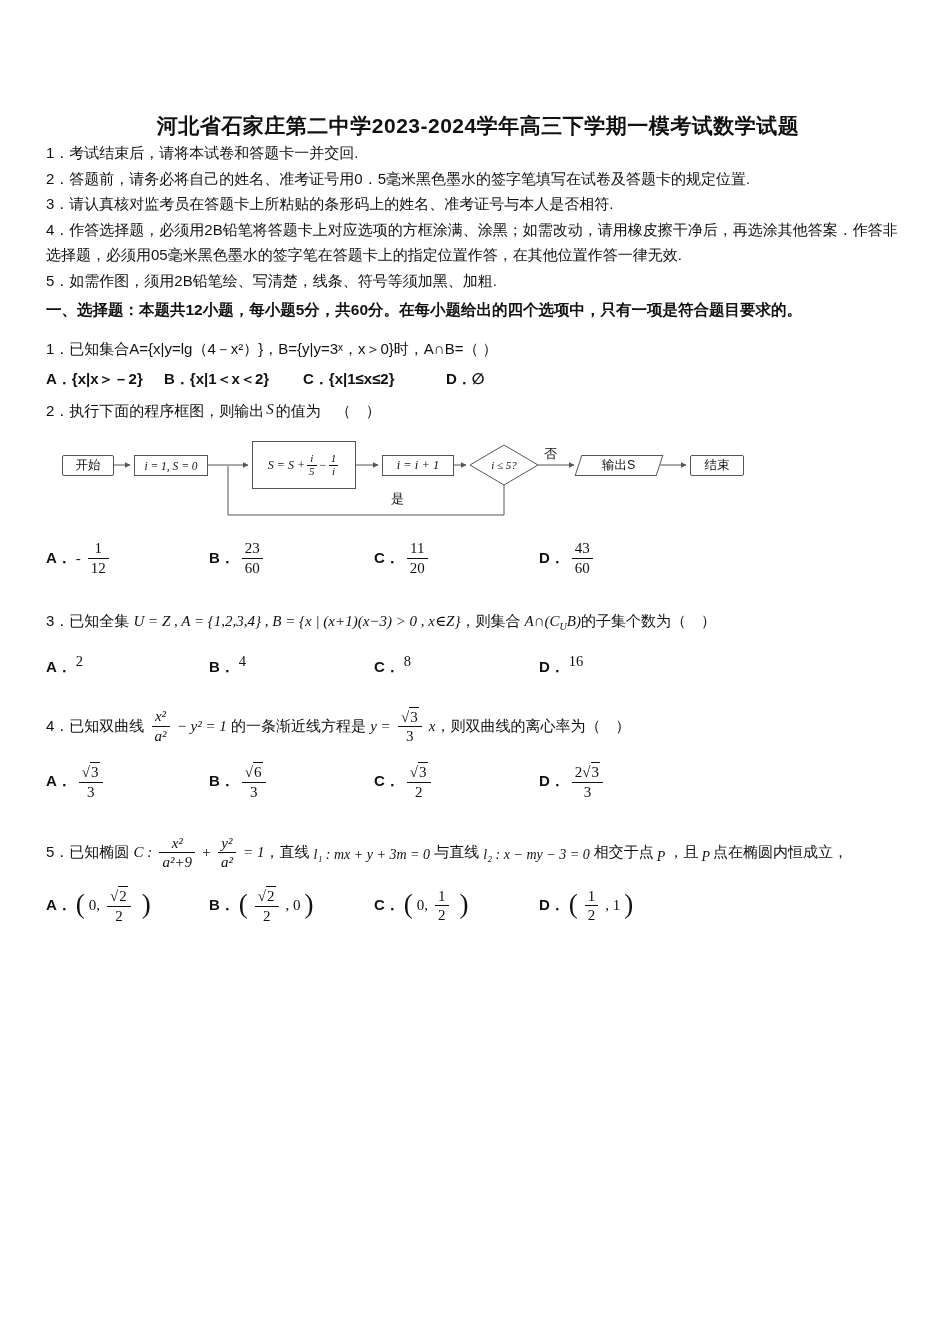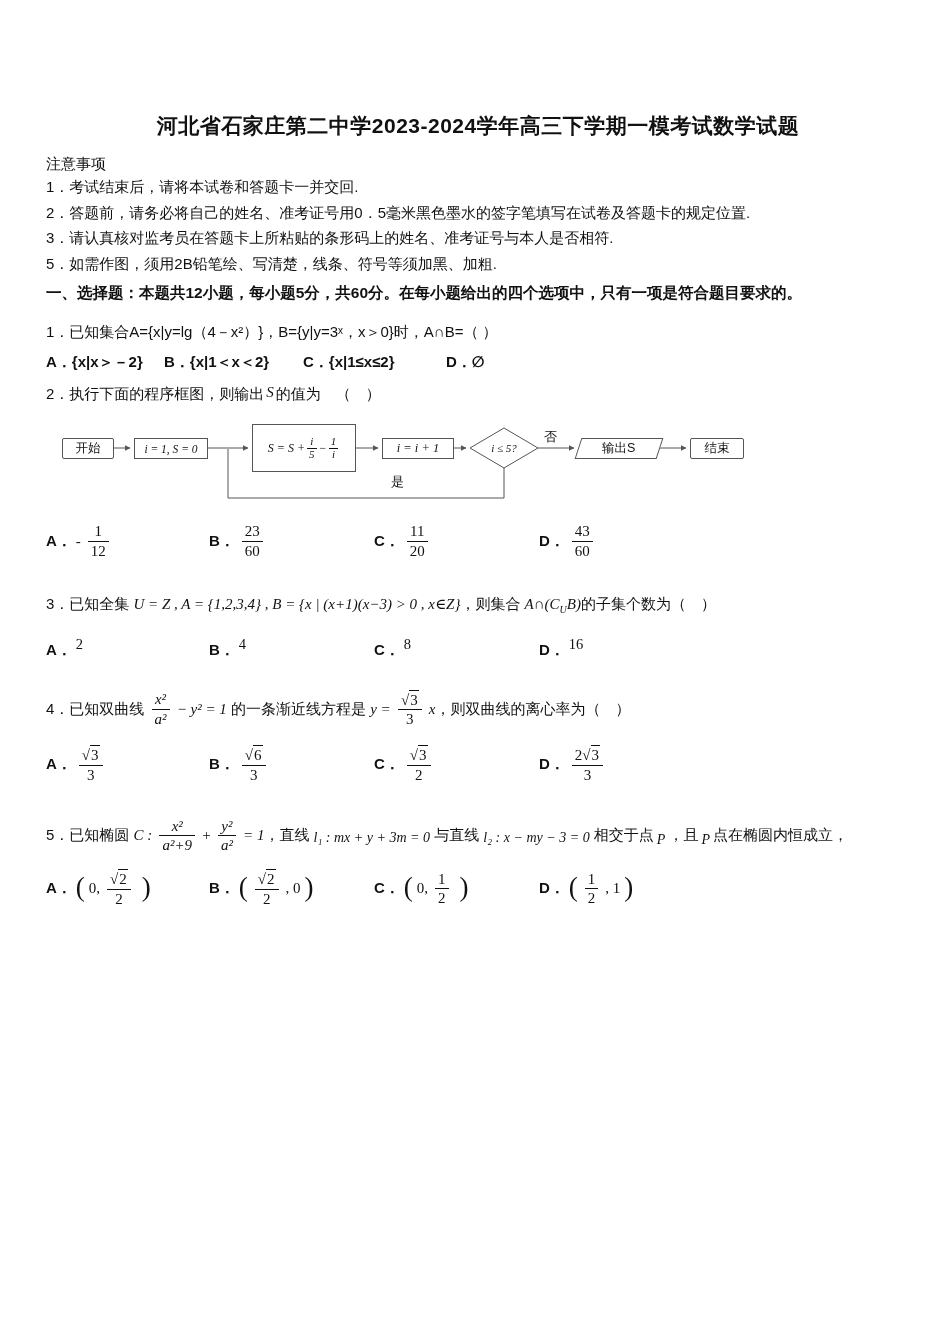--- a/index.html
+++ b/index.html
@@ -75,24 +75,24 @@
   .flabel { position:absolute; font-size:13px; }
   .fcond { position:absolute; display:flex; align-items:center; justify-content:center; font-size:11px; }
 </style>
 </head>
 <body>
 
 <div class="content">
 
   <div class="title">河北省石家庄第二中学2023-2024学年高三下学期一模考试数学试题</div>
 
-  <div class="notes-head">注意事项</div>
   <div class="note">1．考试结束后，请将本试卷和答题卡一并交回.</div>
   <div class="note">2．答题前，请务必将自己的姓名、准考证号用0．5毫米黑色墨水的签字笔填写在试卷及答题卡的规定位置.</div>
   <div class="note">3．请认真核对监考员在答题卡上所粘贴的条形码上的姓名、准考证号与本人是否相符.</div>
+  <div class="note">4．作答选择题，必须用2B铅笔将答题卡上对应选项的方框涂满、涂黑；如需改动，请用橡皮擦干净后，再选涂其他答案．作答非选择题，必须用05毫米黑色墨水的签字笔在答题卡上的指定位置作答，在其他位置作答一律无效.</div>
   <div class="note">5．如需作图，须用2B铅笔绘、写清楚，线条、符号等须加黑、加粗.</div>
 
   <div class="sec-head">一、选择题：本题共12小题，每小题5分，共60分。在每小题给出的四个选项中，只有一项是符合题目要求的。</div>
 
   <div class="qline q1text">1．已知集合A={x|y=lg（4－x²）}，B={y|y=3ˣ，x＞0}时，A∩B=（ ）</div>
   <div class="q1opts">
     <span class="opt">
         <span class="opt-label">A．{x|x＞－2}</span>
       </span>
     <span class="opt">

